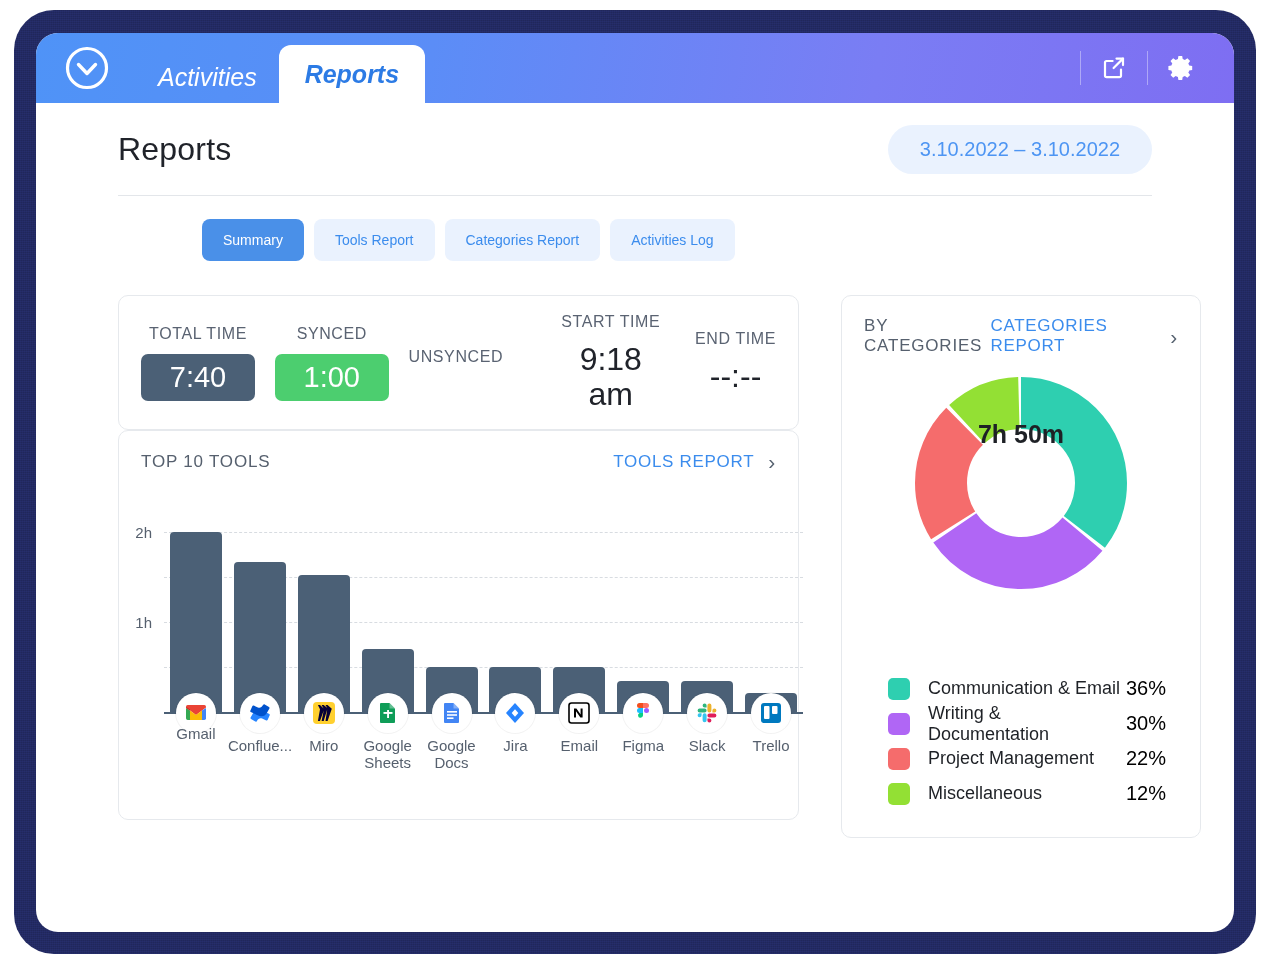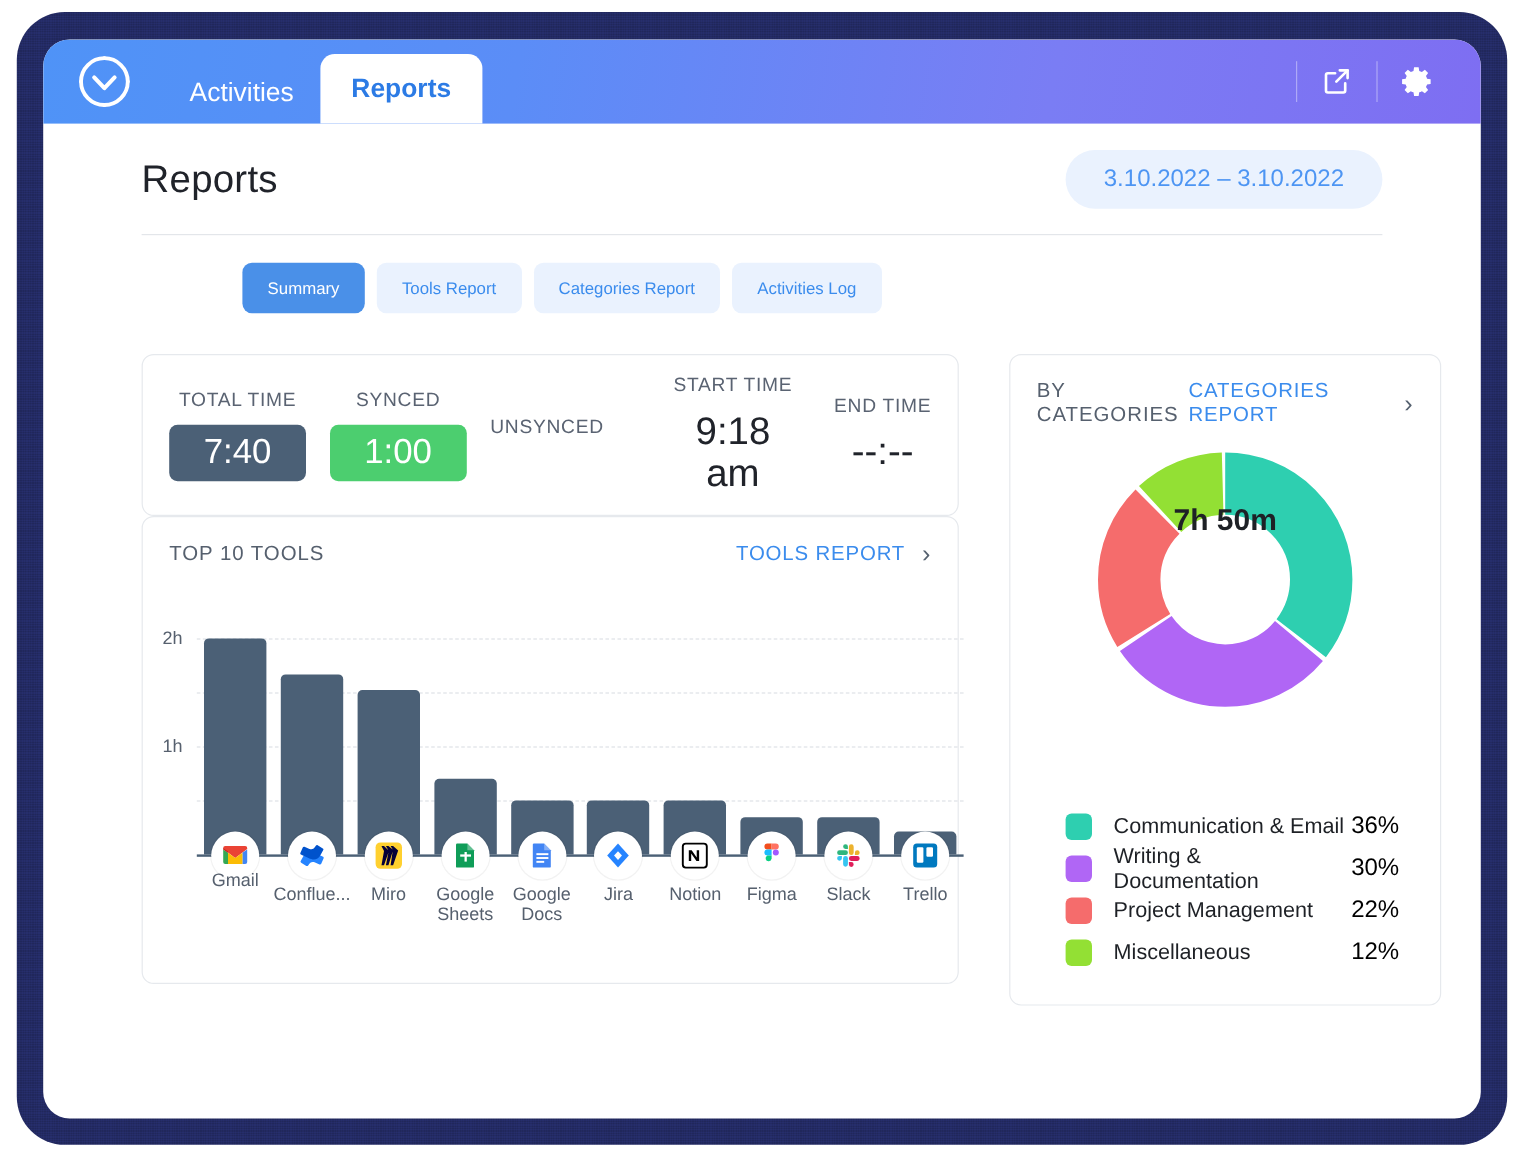--- a/index.html
+++ b/index.html
@@ -51,27 +51,28 @@
     display: flex;
     align-items: flex-end;
   }
   .logo {
     width: 50px; height: 50px;
     margin: 0 0 10px 26px;
     flex: 0 0 auto;
   }
   .navtabs { display: flex; align-items: flex-end; margin-left: 24px; height: 100%; }
   .navtab {
-    font-size: 22px;
+    font-size: 25px;
     color: #ffffff;
     padding: 0 22px;
     height: 52px;
     line-height: 52px;
     cursor: pointer;
     white-space: nowrap;
+    font-style: italic;
   }
   .navtab.active {
     background: #ffffff;
     color: #2c7be5;
     font-weight: bold;
     border-radius: 12px 12px 0 0;
     height: 58px;
     line-height: 58px;
     padding: 0 26px;
   }
@@ -429,21 +430,21 @@
                 </svg>
               </div>
               <div class="tick-lbl" style="left: 364.5px; width: 63.9px; top: 240px;">Jira</div>
               <div class="bar" title="Notion" style="left: 434.35px; top: 170px; width: 52px; height: 45px;"></div>
               <div class="tick-ico" style="left: 440.35px; top: 196px;">
                 <svg viewBox="0 0 24 24" width="24" height="24">
                   <rect x="2" y="2" width="20" height="20" rx="2.5" fill="#fff" stroke="#000" stroke-width="1.6"></rect>
                   <path fill="#000" d="M7 7.5h2.4l4.2 6.1V7.5h2v9h-2.2L9 10.2v6.3H7z"></path>
                 </svg>
               </div>
-              <div class="tick-lbl" style="left: 428.4px; width: 63.9px; top: 240px;">Notion</div>
+              <div class="tick-lbl" style="left: 428.4px; width: 63.9px; top: 240px;">Email</div>
               <div class="bar" title="Figma" style="left: 498.25px; top: 184.4px; width: 52px; height: 30.6px;"></div>
               <div class="tick-ico" style="left: 504.25px; top: 196px;">
                 <svg viewBox="0 0 24 24" width="24" height="24">
                   <path fill="#F24E1E" d="M8.5 2h3.5v5H8.5A2.5 2.5 0 0 1 8.5 2z"></path>
                   <path fill="#FF7262" d="M12 2h3.5a2.5 2.5 0 0 1 0 5H12z"></path>
                   <path fill="#A259FF" d="M15.5 7a2.5 2.5 0 0 1 0 5 2.5 2.5 0 0 1 0-5z"></path>
                   <path fill="#1ABCFE" d="M8.5 7H12v5H8.5a2.5 2.5 0 0 1 0-5z"></path>
                   <path fill="#0ACF83" d="M8.5 12H12v2.5a2.5 2.5 0 1 1-3.5-2.5z"></path>
                 </svg>
               </div>

